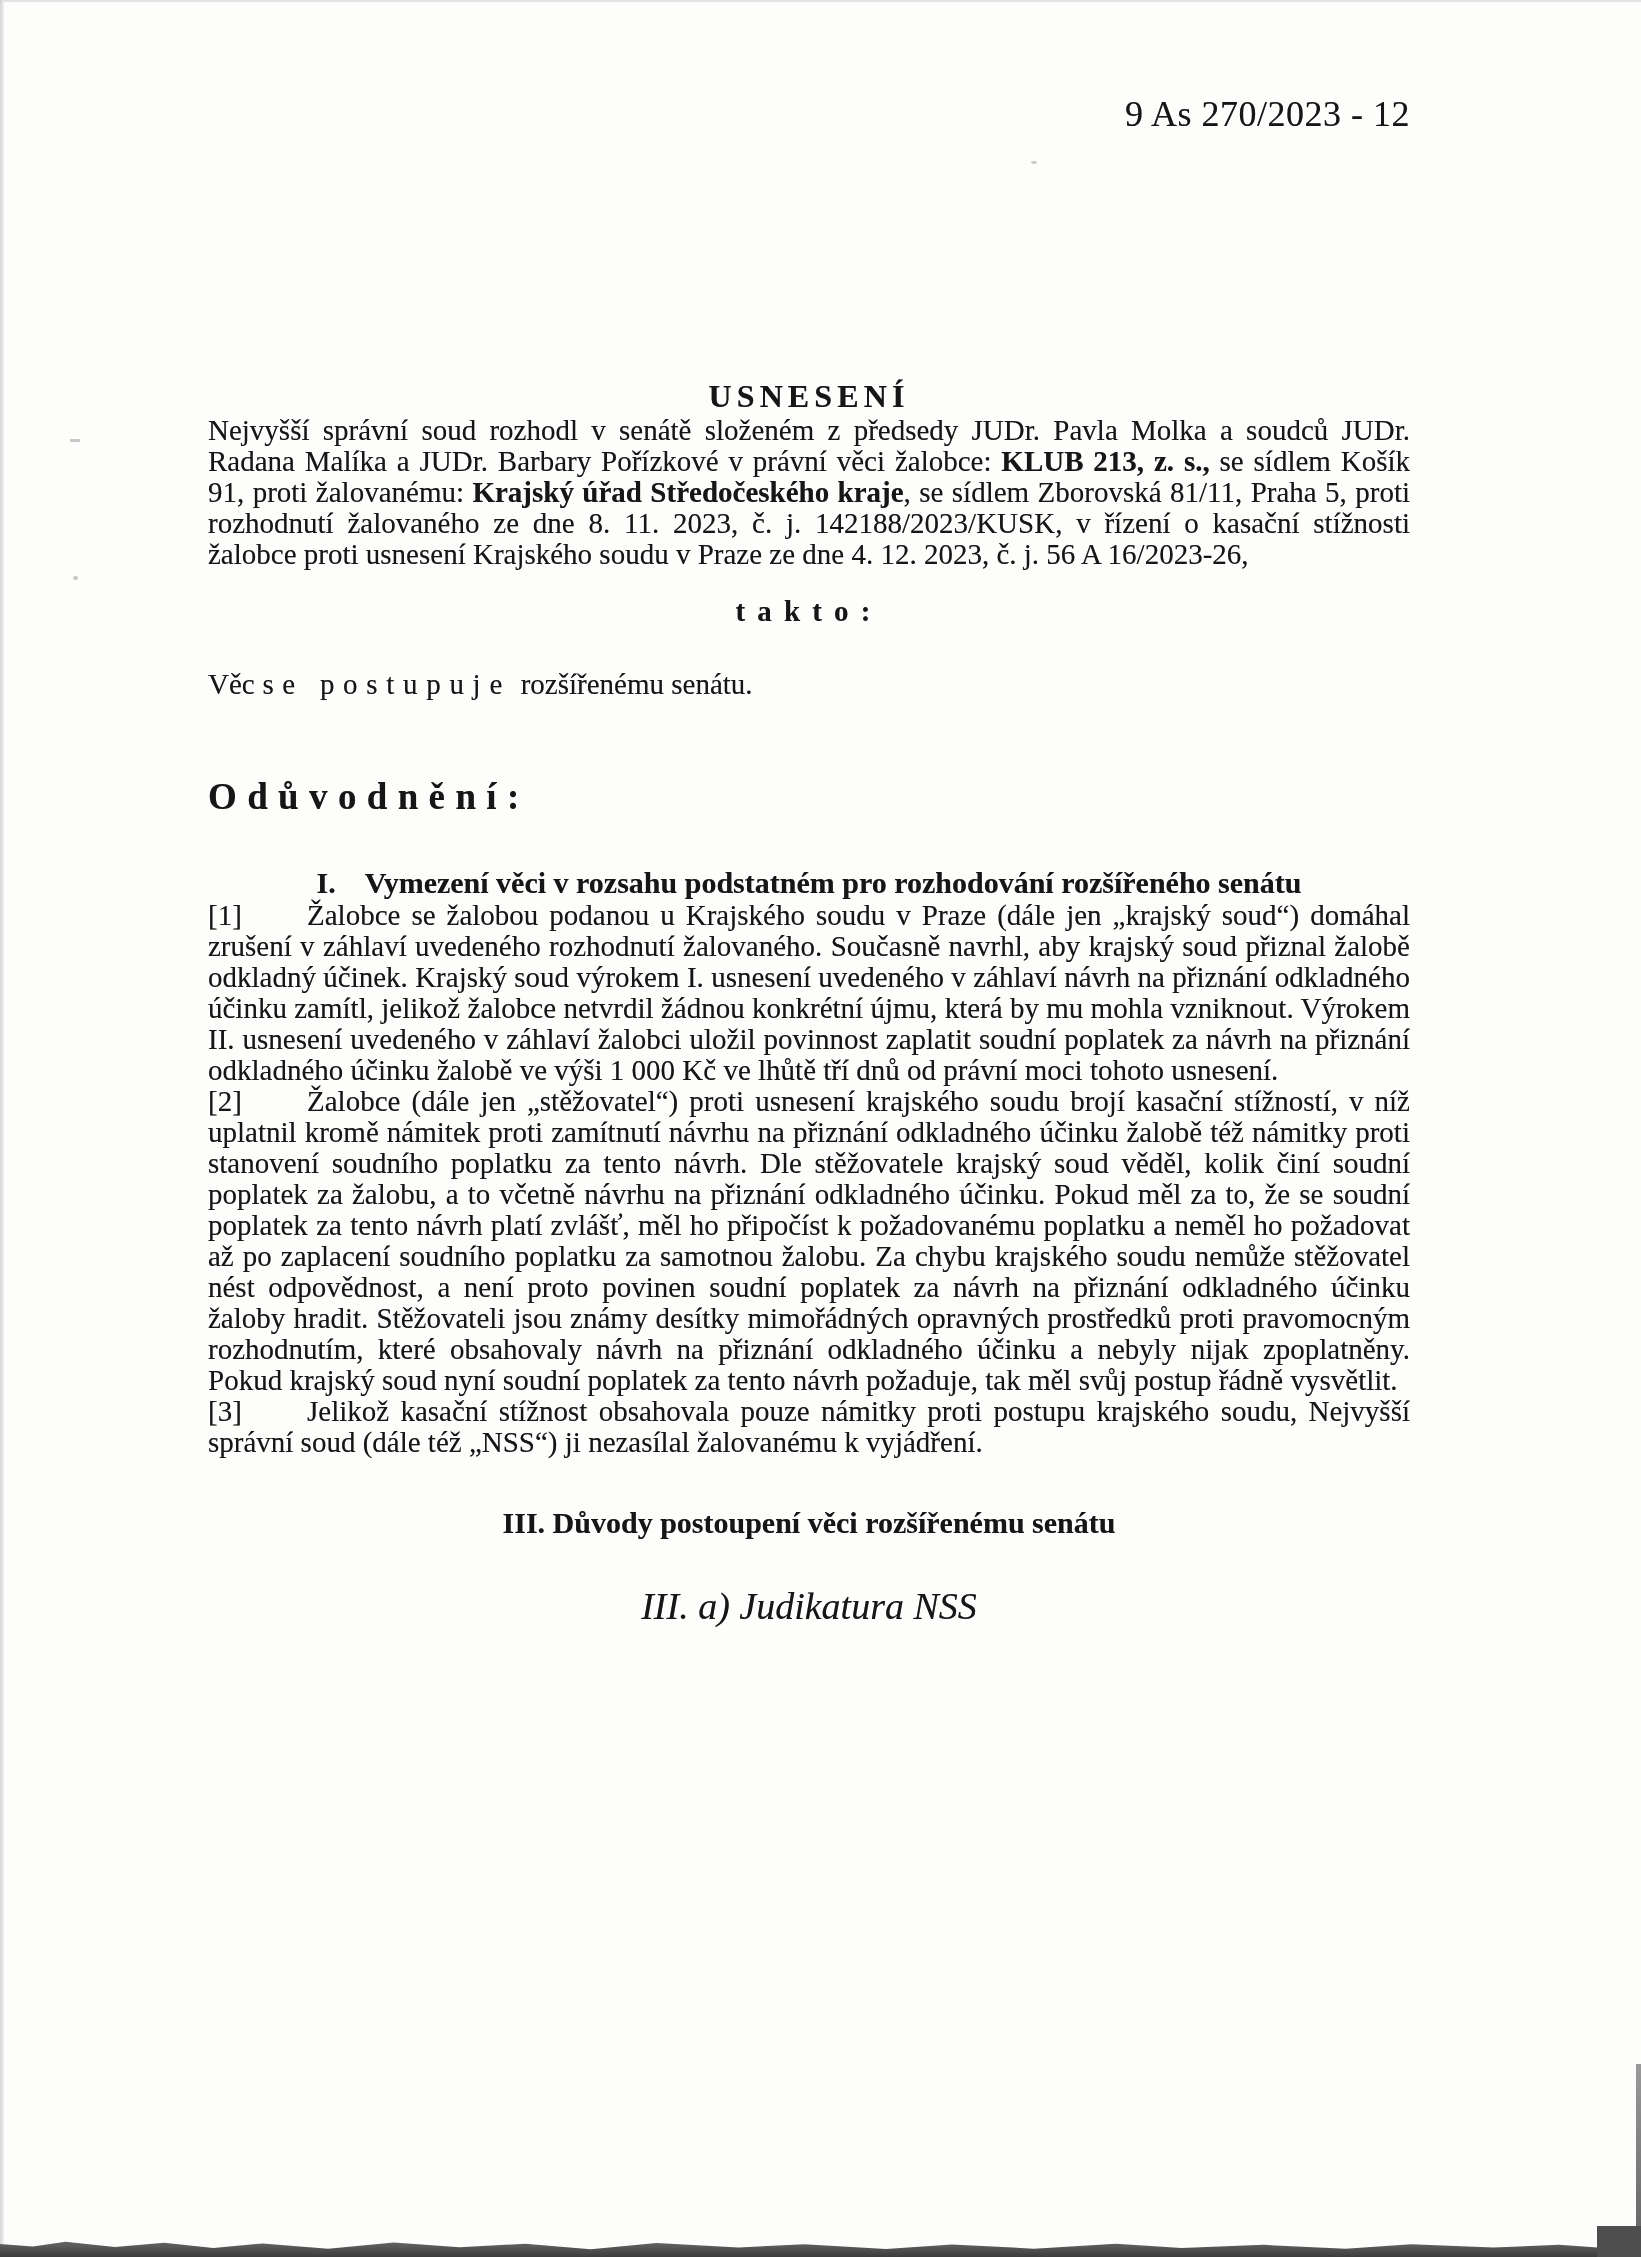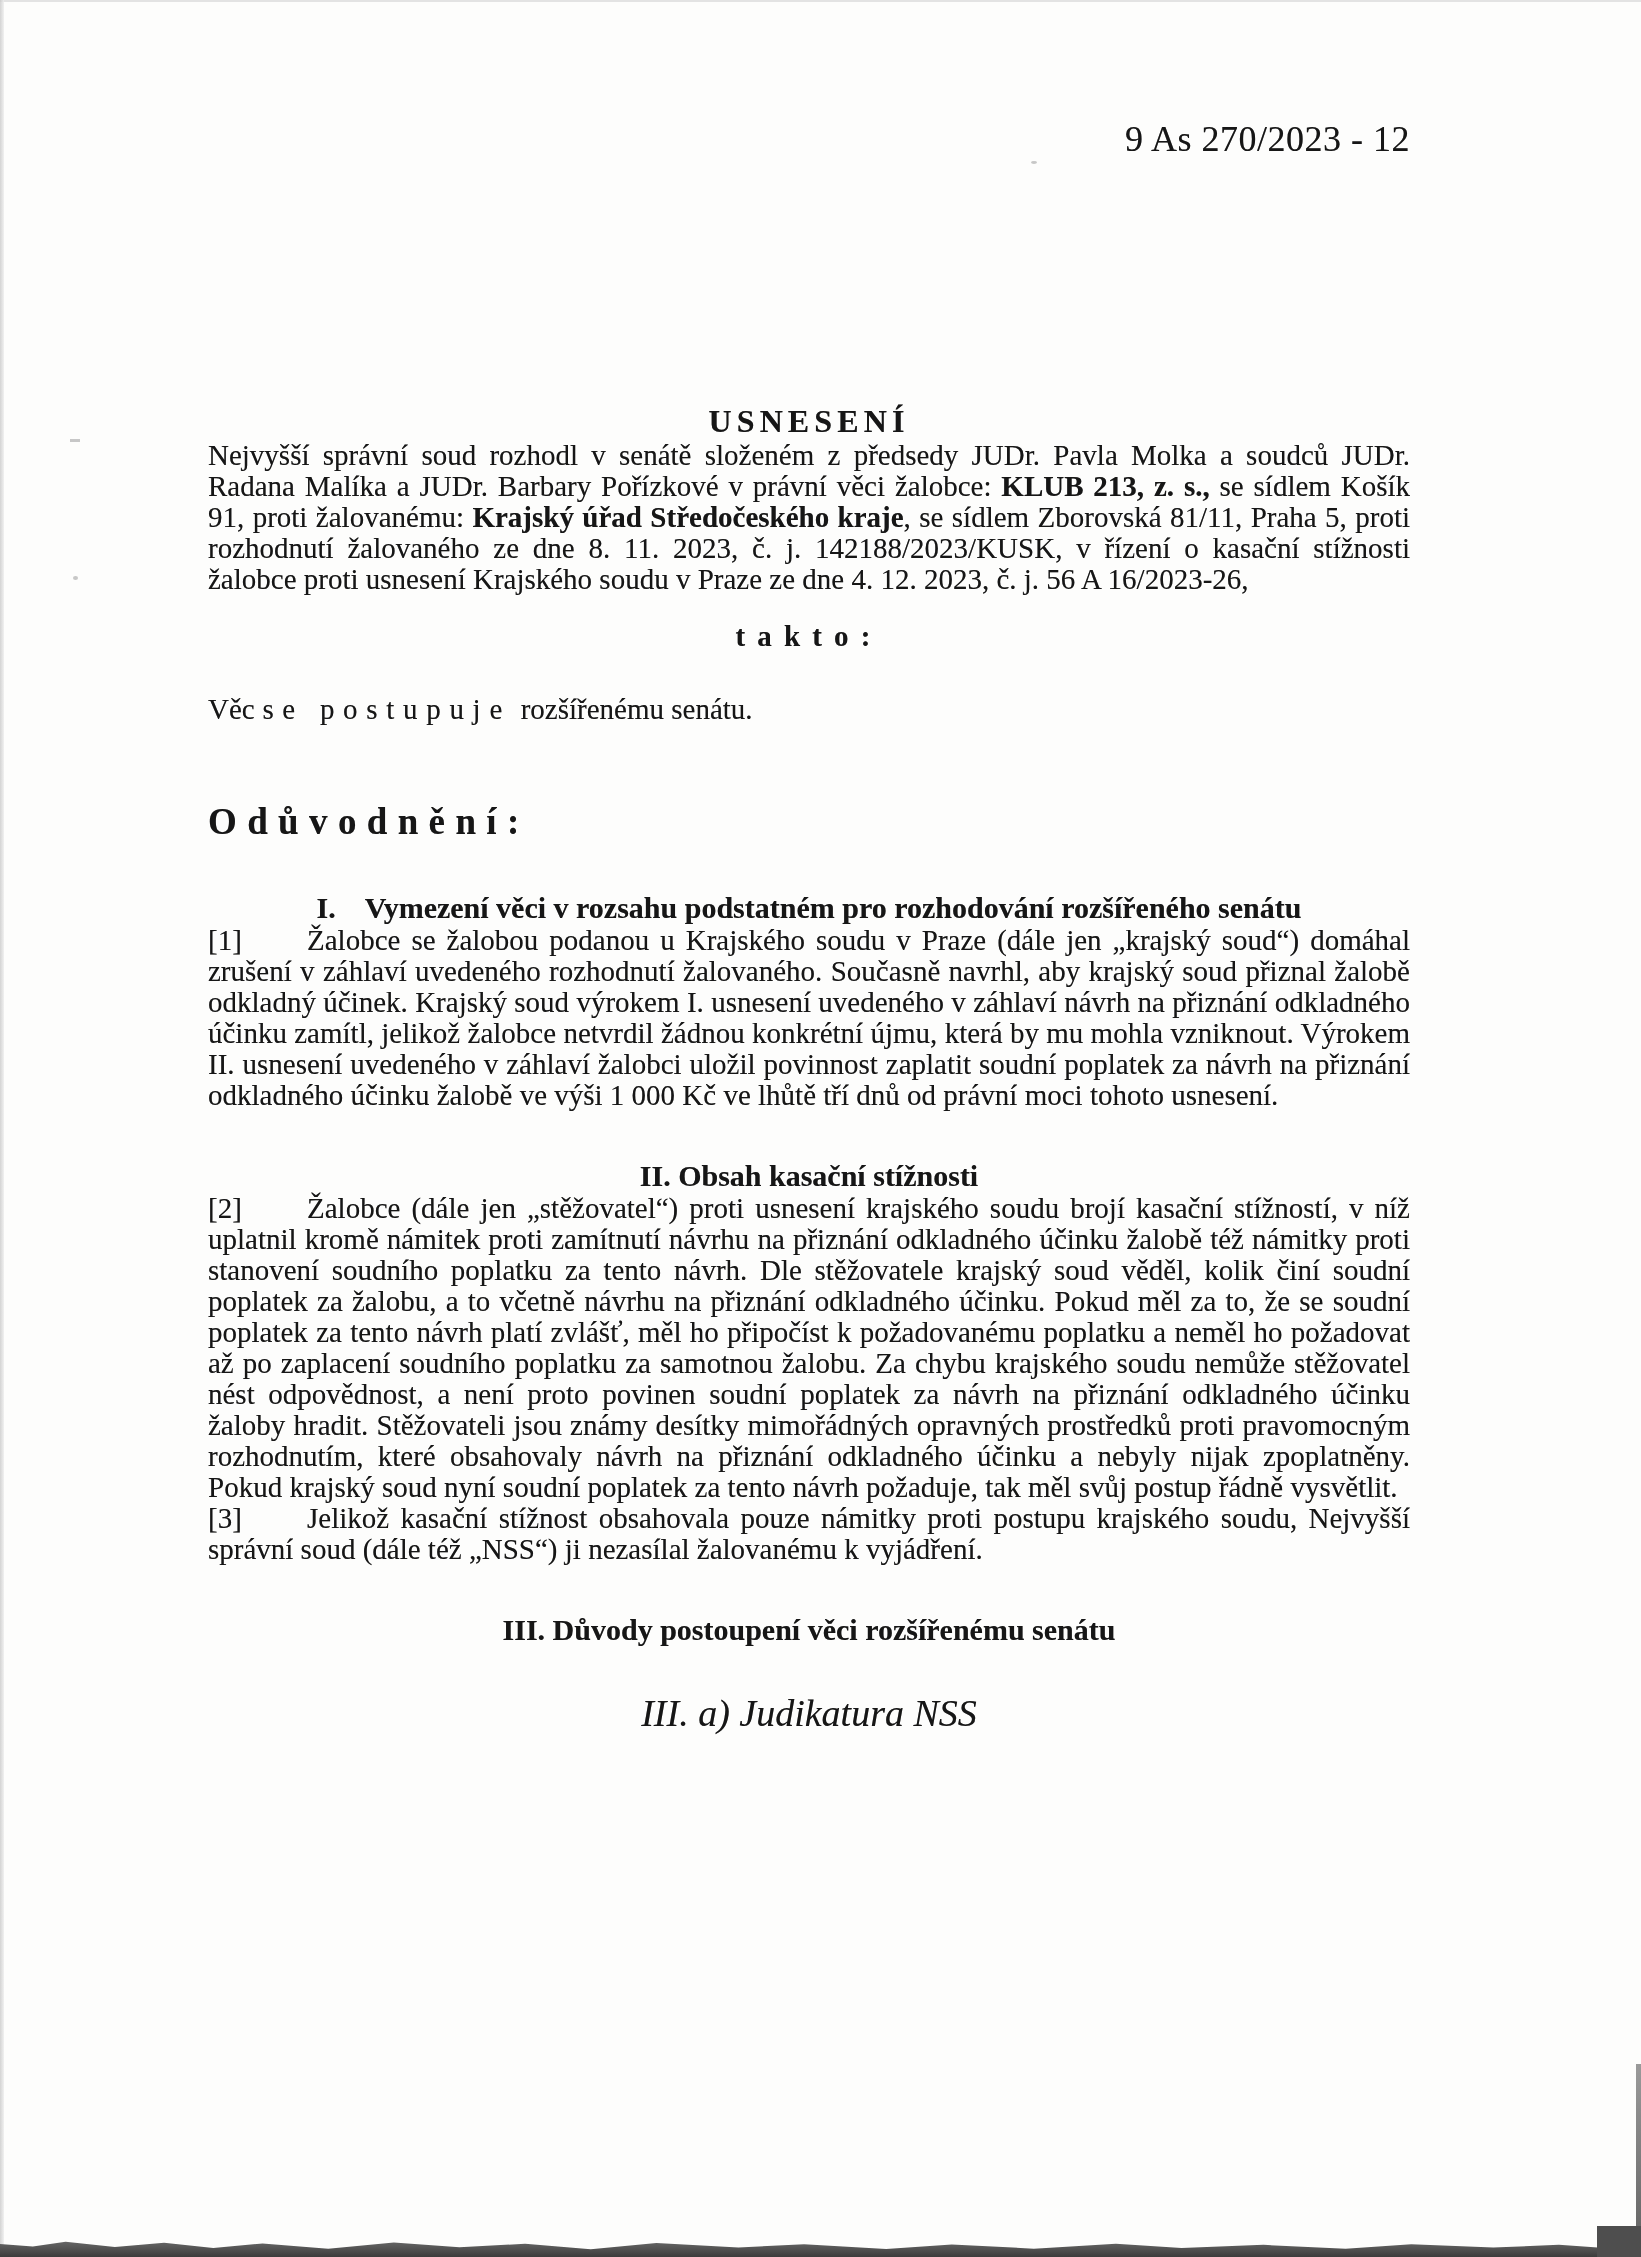--- a/index.html
+++ b/index.html
@@ -14,21 +14,21 @@
   }
   .content {
     position: absolute;
     left: 208px;
     top: 0;
     width: 1202px;
   }
   .content * { text-shadow: 0 0 0.6px rgba(20,20,20,0.45); }
 
   .case-number {
-    margin-top: 118px;
+    margin-top: 93px;
     text-align: right;
     font-size: 36px;
     letter-spacing: 0.5px;
   }
   .doc-title {
     margin-top: 243px;
     text-align: center;
     font-size: 32px;
     font-weight: 700;
     letter-spacing: 0.16em;
@@ -146,21 +146,20 @@
 
     <div class="oduvodneni">Odůvodnění:</div>
 
     <div class="sec-heading-row">
       <span>I.</span>
       <span>Vymezení věci v rozsahu podstatném pro rozhodování rozšířeného senátu</span>
     </div>
 
     <p class="body-par par"><span class="pnum">[1]</span><span>Žalobce se žalobou podanou u Krajského soudu v Praze (dále jen „krajský soud“) domáhal zrušení v záhlaví uvedeného rozhodnutí žalovaného. Současně navrhl, aby krajský soud přiznal žalobě odkladný účinek. Krajský soud výrokem I. usnesení uvedeného v záhlaví návrh na přiznání odkladného účinku zamítl, jelikož žalobce netvrdil žádnou konkrétní újmu, která by mu mohla vzniknout. Výrokem II. usnesení uvedeného v záhlaví žalobci uložil povinnost zaplatit soudní poplatek za návrh na přiznání odkladného účinku žalobě ve výši 1 000 Kč ve lhůtě tří dnů od právní moci tohoto usnesení.</span></p>
 
-    <div class="sec-heading">II. Obsah kasační stížnosti</div>
 
     <p class="body-par par"><span class="pnum">[2]</span><span>Žalobce (dále jen „stěžovatel“) proti usnesení krajského soudu brojí kasační stížností, v níž uplatnil kromě námitek proti zamítnutí návrhu na přiznání odkladného účinku žalobě též námitky proti stanovení soudního poplatku za tento návrh. Dle stěžovatele krajský soud věděl, kolik činí soudní poplatek za žalobu, a to včetně návrhu na přiznání odkladného účinku. Pokud měl za to, že se soudní poplatek za tento návrh platí zvlášť, měl ho připočíst k požadovanému poplatku a neměl ho požadovat až po zaplacení soudního poplatku za samotnou žalobu. Za chybu krajského soudu nemůže stěžovatel nést odpovědnost, a není proto povinen soudní poplatek za návrh na přiznání odkladného účinku žaloby hradit. Stěžovateli jsou známy desítky mimořádných opravných prostředků proti pravomocným rozhodnutím, které obsahovaly návrh na přiznání odkladného účinku a nebyly nijak zpoplatněny. Pokud krajský soud nyní soudní poplatek za tento návrh požaduje, tak měl svůj postup řádně vysvětlit.</span></p>
 
     <p class="body-par par"><span class="pnum">[3]</span><span>Jelikož kasační stížnost obsahovala pouze námitky proti postupu krajského soudu, Nejvyšší správní soud (dále též „NSS“) ji nezasílal žalovanému k vyjádření.</span></p>
 
     <div class="sec-heading">III. Důvody postoupení věci rozšířenému senátu</div>
 
     <div class="sub-heading-italic">III. a) Judikatura NSS</div>
 
 

